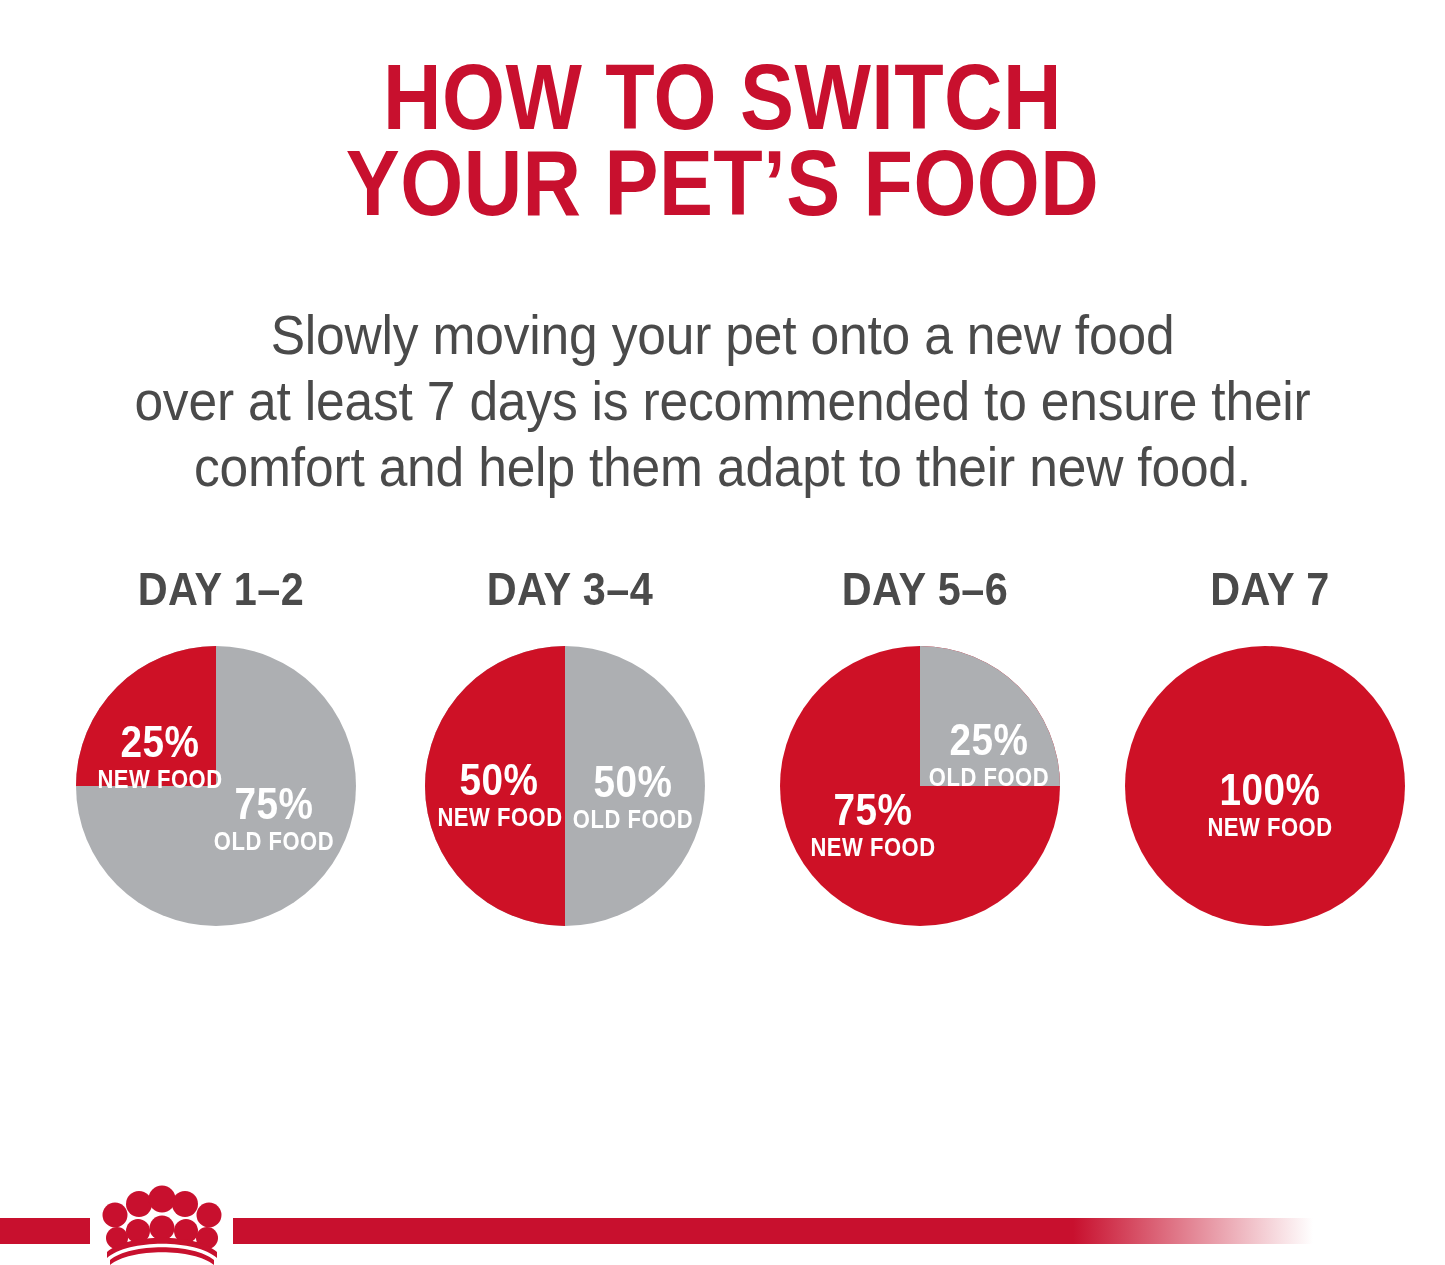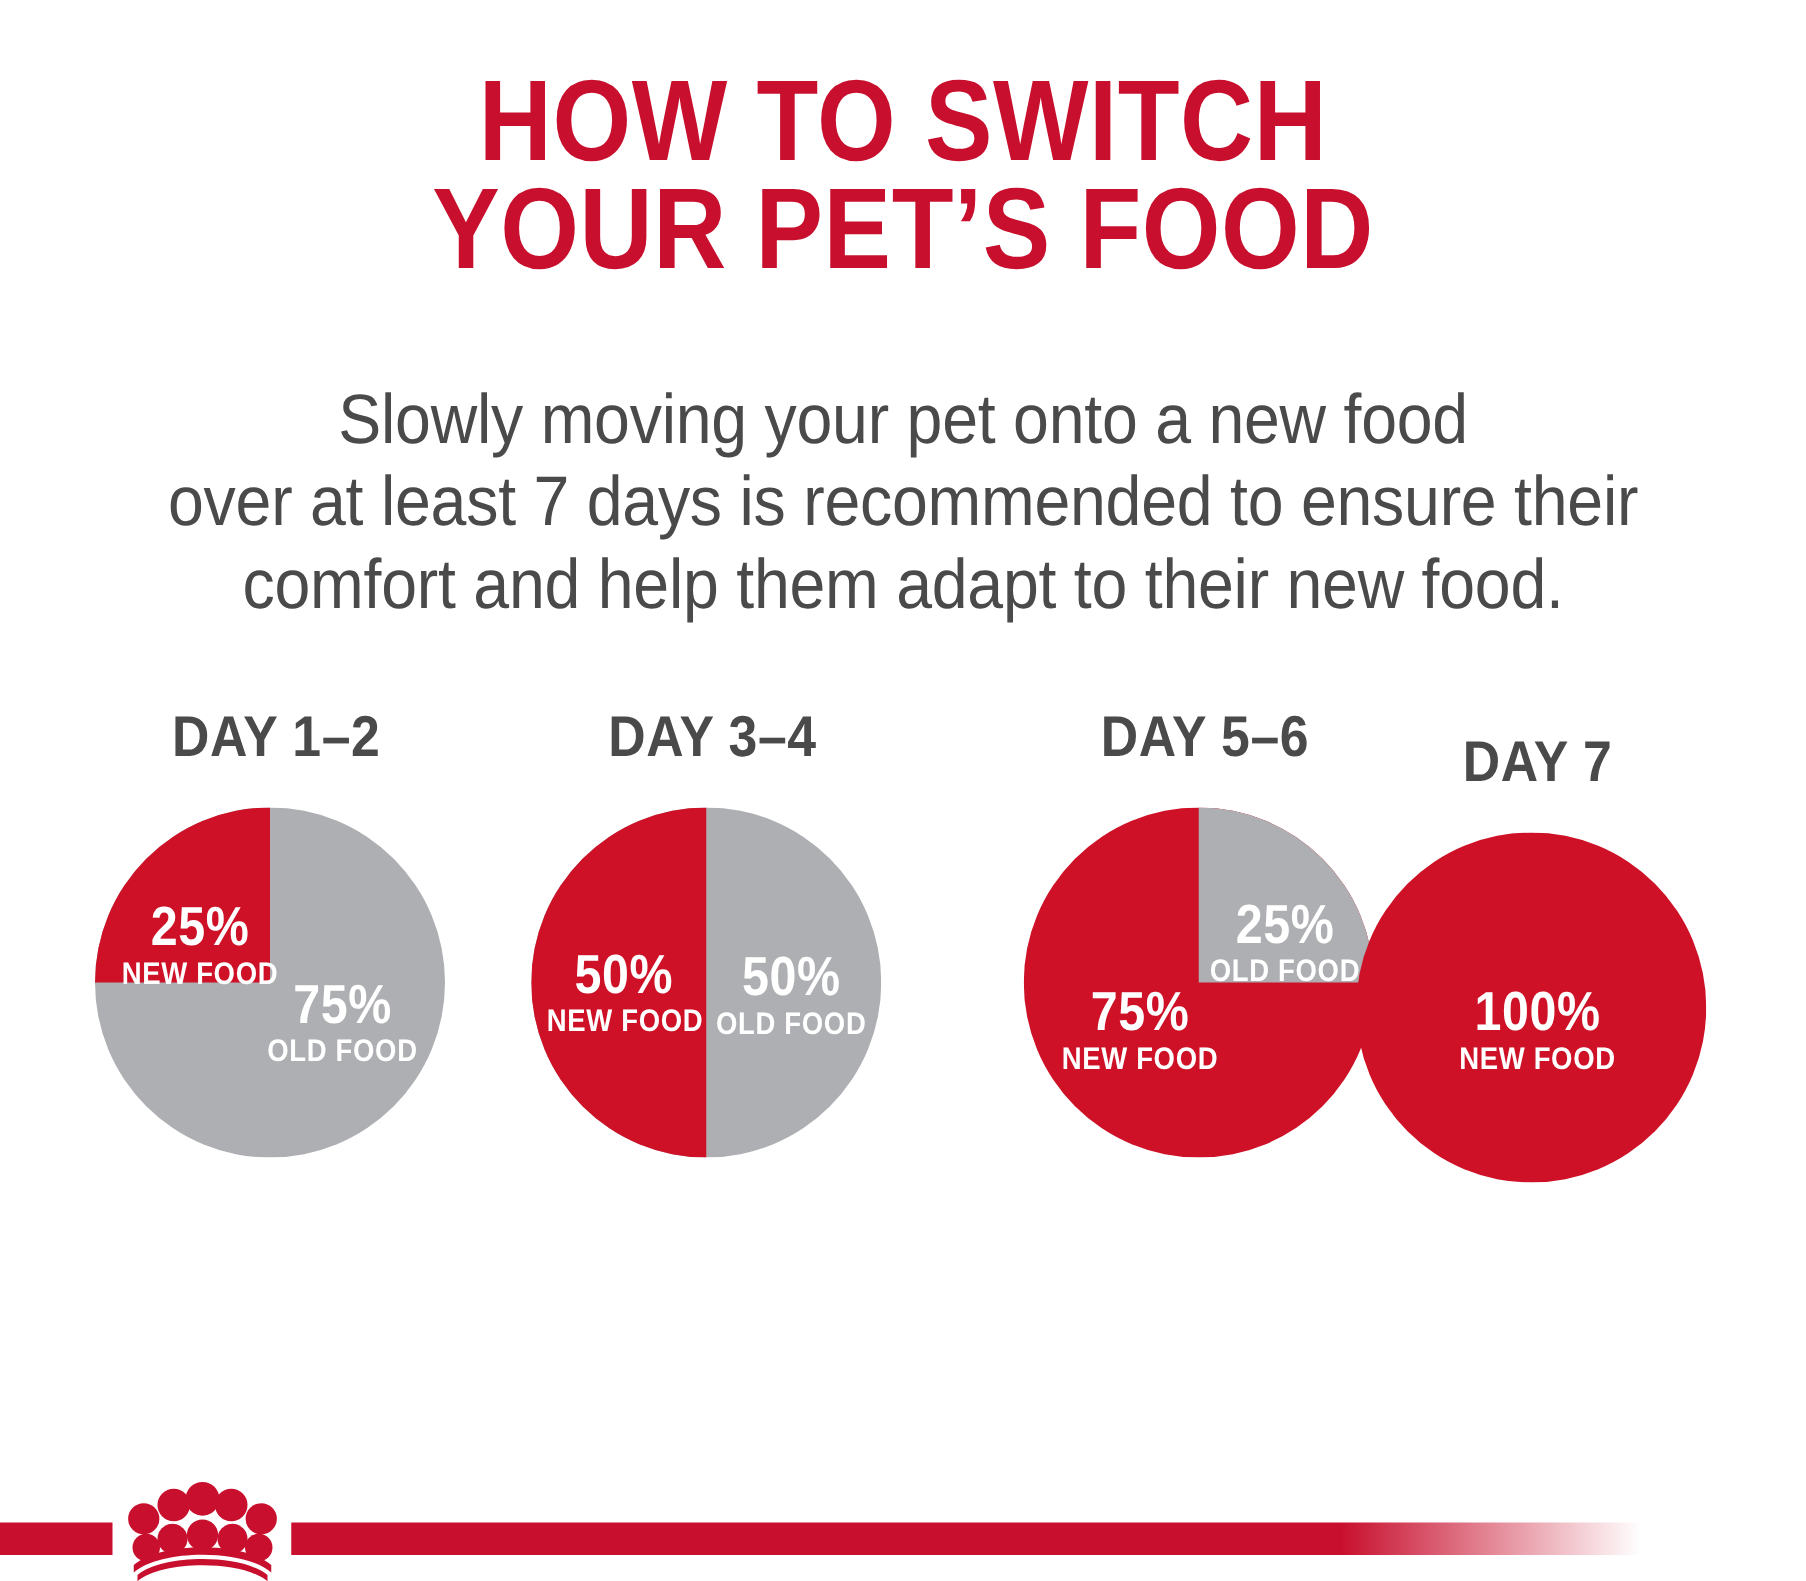--- a/index.html
+++ b/index.html
@@ -61,22 +61,22 @@
     height: 400px;
   }
   .pie-block {
     position: absolute;
     top: 0;
     width: 330px;
     height: 400px;
   }
   .pie-block.p1 { left: 56px; }
   .pie-block.p2 { left: 405px; }
-  .pie-block.p3 { left: 799px; }
-  .pie-block.p4 { left: 1065px; margin-top: 20px; }
+  .pie-block.p3 { left: 760px; }
+  .pie-block.p4 { left: 1105px; }
 
   .day-label {
     position: absolute;
     top: 4px;
     left: 0;
     width: 330px;
     text-align: center;
     color: #4A4A4A;
     font-family: "Liberation Sans Narrow", "Liberation Sans", sans-serif;
     font-weight: bold;

